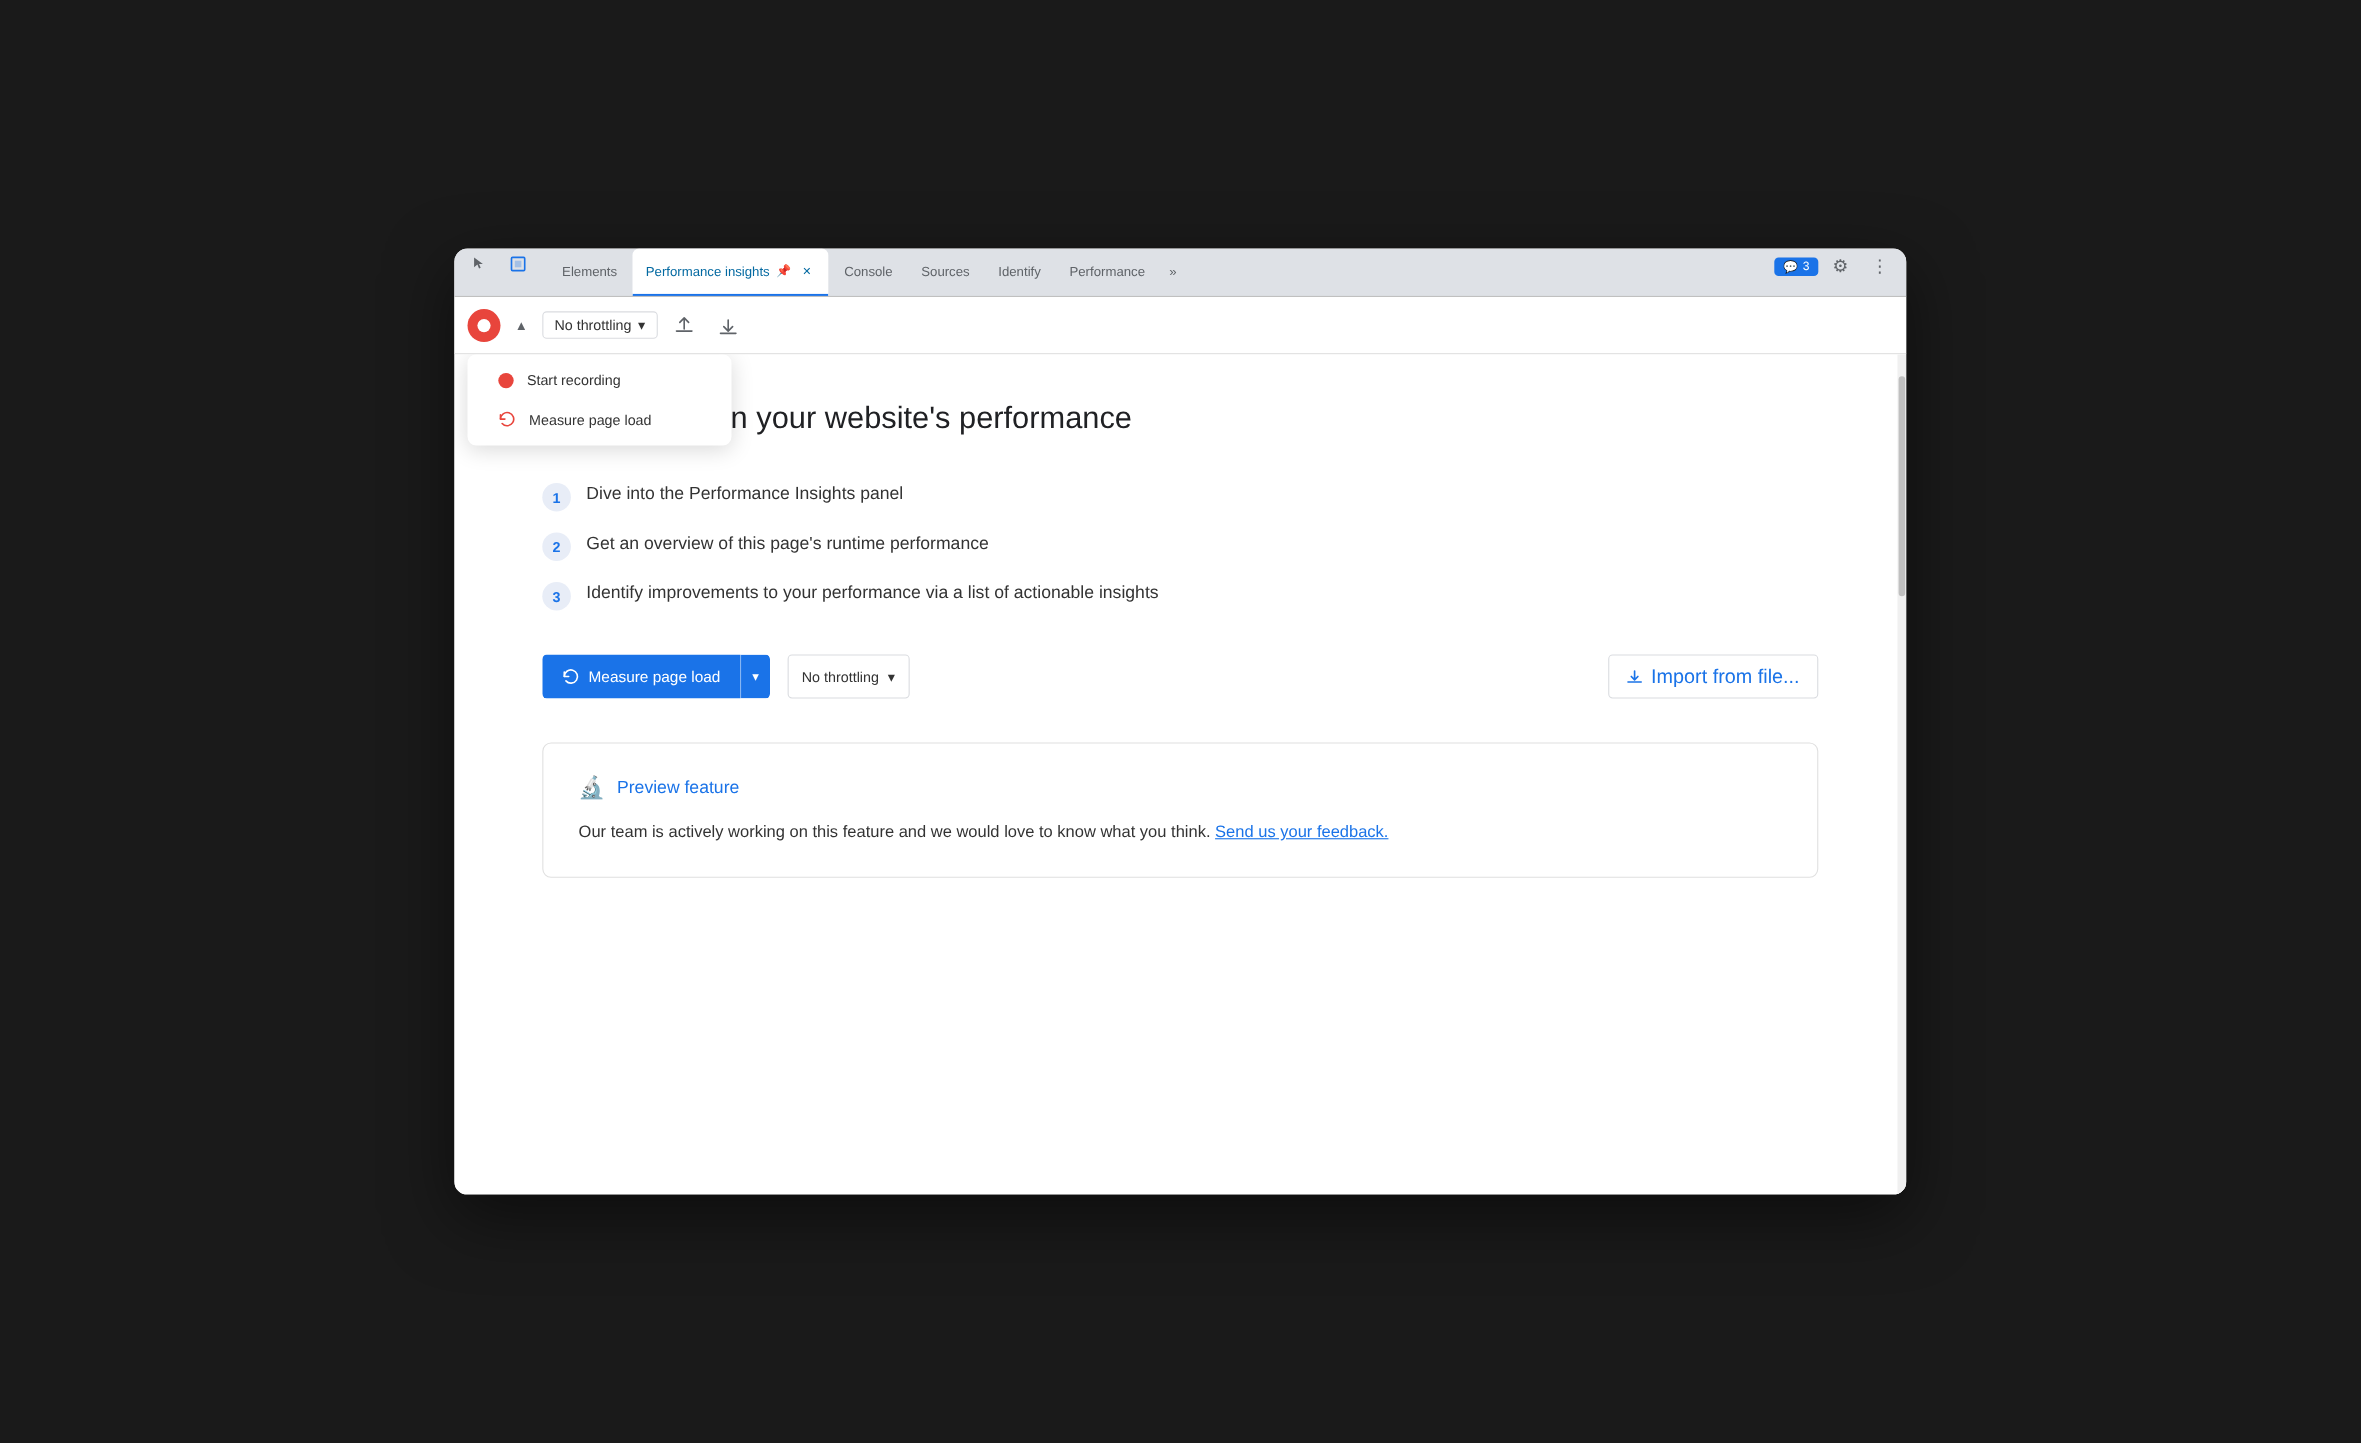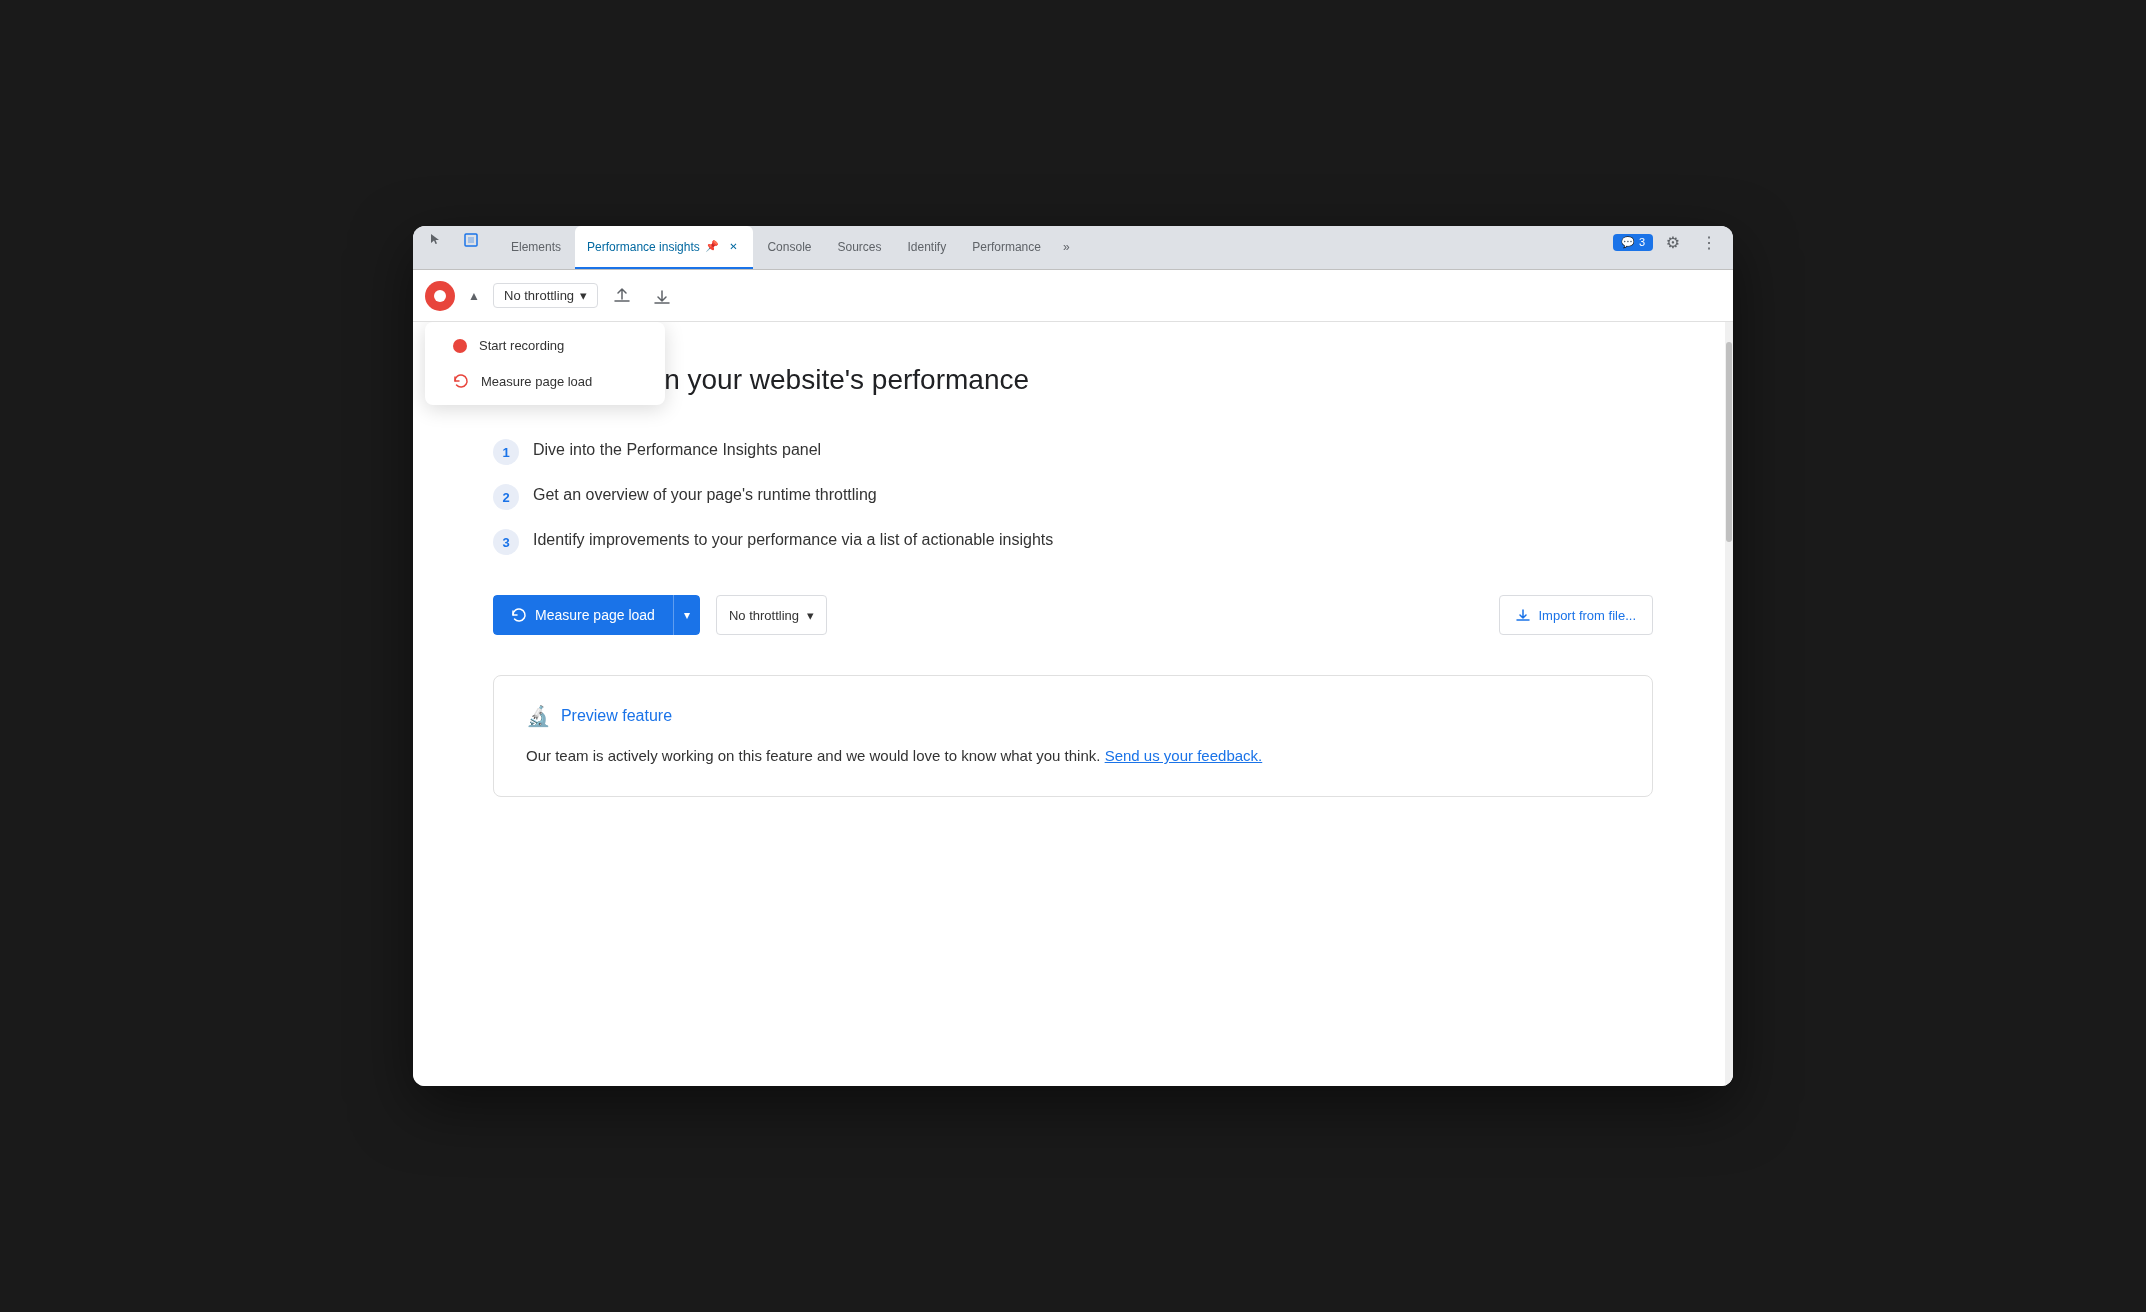--- a/index.html
+++ b/index.html
@@ -339,21 +339,21 @@
       margin-left: auto;
       display: flex;
       align-items: center;
       gap: 8px;
       border: 1px solid #dadce0;
       border-radius: 4px;
       padding: 0 16px;
       height: 40px;
       background: white;
       cursor: pointer;
-      font-size: 13px;
+      font-size: 18px;
       color: #1a73e8;
       font-weight: 500;
     }
     
     .preview-box {
       border: 1px solid #e0e0e0;
       border-radius: 8px;
       padding: 28px 32px;
       background: white;
     }
@@ -500,21 +500,21 @@
         <div class="step-item">
           <div class="step-number">
             <span>1</span>
           </div>
           <span>Dive into the Performance Insights panel</span>
         </div>
         <div class="step-item">
           <div class="step-number">
             <span>2</span>
           </div>
-          <span>Get an overview of your page's runtime throttling</span>
+          <span>Get an overview of this page's runtime performance</span>
         </div>
         <div class="step-item">
           <div class="step-number">
             <span>3</span>
           </div>
           <span>Identify improvements to your performance via a list of actionable insights</span>
         </div>
       </div>
 
       <div class="action-row">

